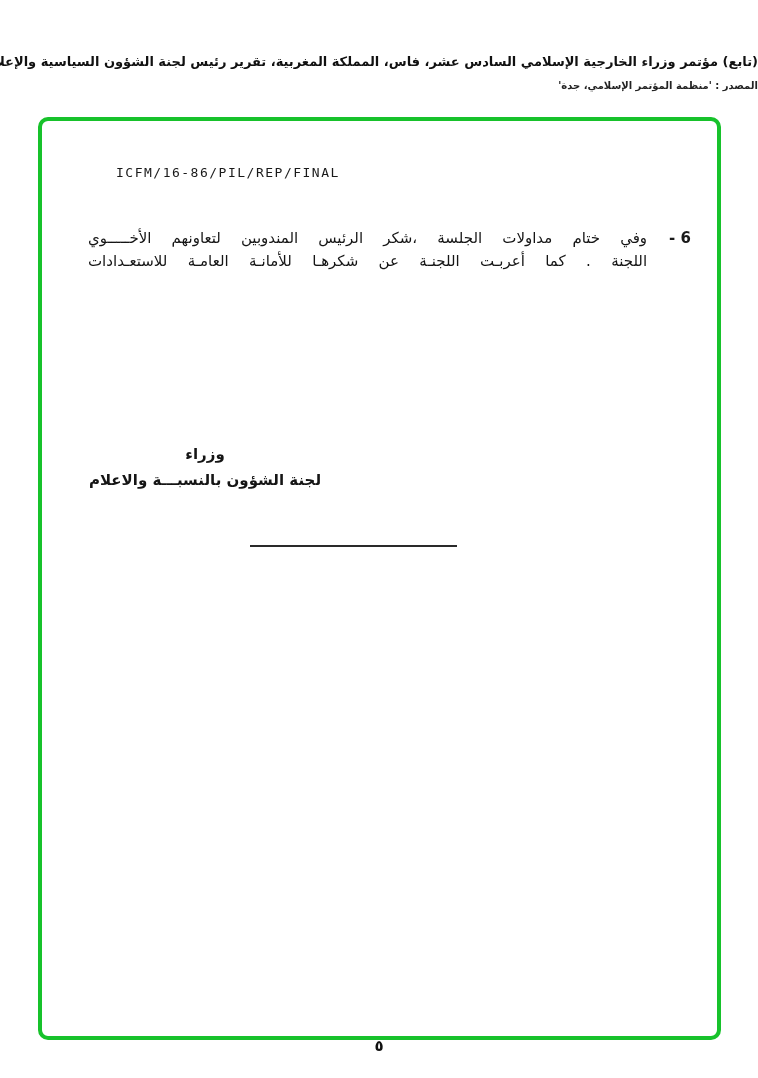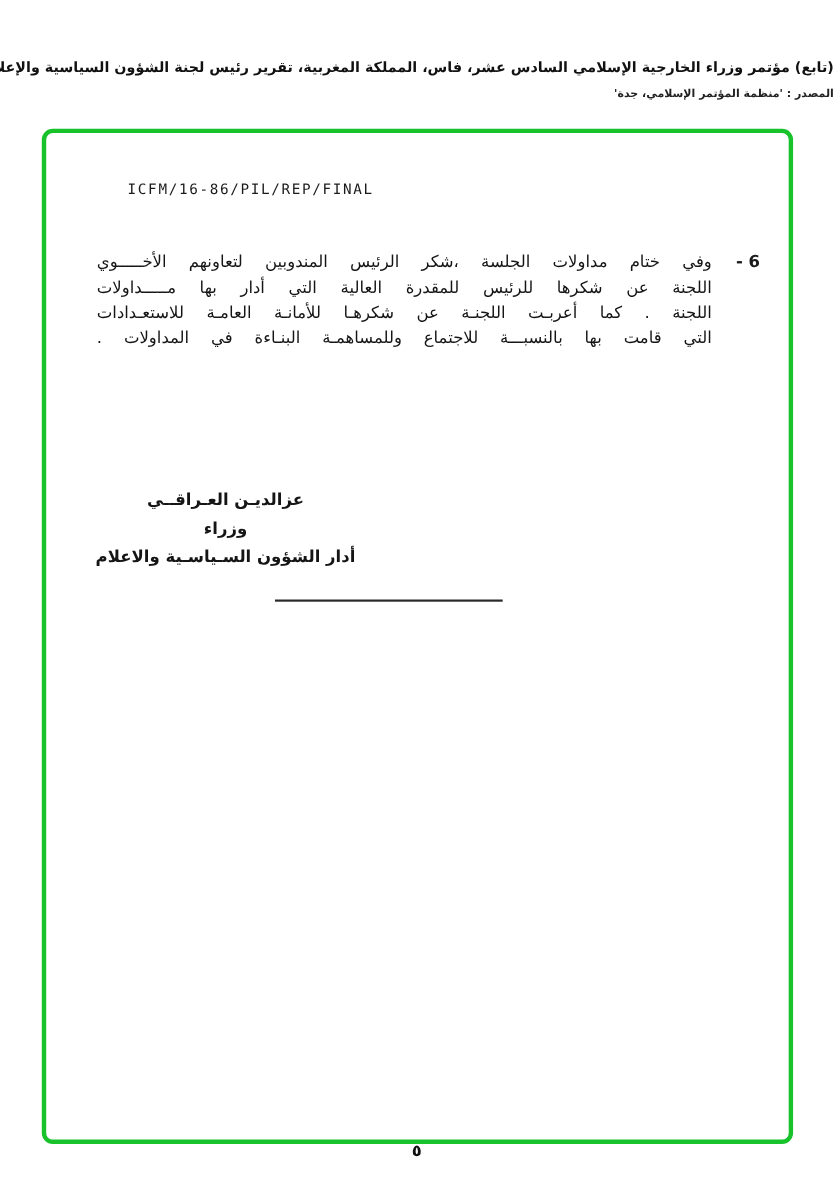--- a/index.html
+++ b/index.html
@@ -144,30 +144,27 @@
   <div class="header-source">المصدر :  'منظمة المؤتمر الإسلامي، جدة'</div>
 
   <div class="green-frame" style="border-color: rgb(23, 194, 43);">
 
     <div class="ref">ICFM/16-86/PIL/REP/FINAL</div>
 
     <div class="para">
       <div class="para-num">6 -</div>
       <div class="para-lines">
         <div class="para-line">وفي ختام مداولات الجلسة ،شكر الرئيس المندوبين لتعاونهم الأخـــــوي</div>
-        <div class="para-line">اللجنة عن شكرها للرئيس للمقدرة العالية التي أدار بها مـــــداولات</div>
         <div class="para-line">اللجنة . كما أعربـت اللجنـة عن شكرهـا للأمانـة العامـة للاستعـدادات</div>
-        <div class="para-line">التي قامت بها بالنسبـــة للاجتماع وللمساهمـة البنـاءة في المداولات .</div>
       </div>
     </div>
 
     <div class="signature">
-      <div>عزالديـن العـراقــي</div>
       <div>وزراء</div>
-      <div>أدار  الشؤون  السـياسـية والاعلام</div>
+      <div>لجنة  الشؤون  بالنسبـــة والاعلام</div>
     </div>
 
     <div class="sig-underline"></div>
 
   </div>
 
   <div class="page-num">٥</div>
 
 </div>
 

